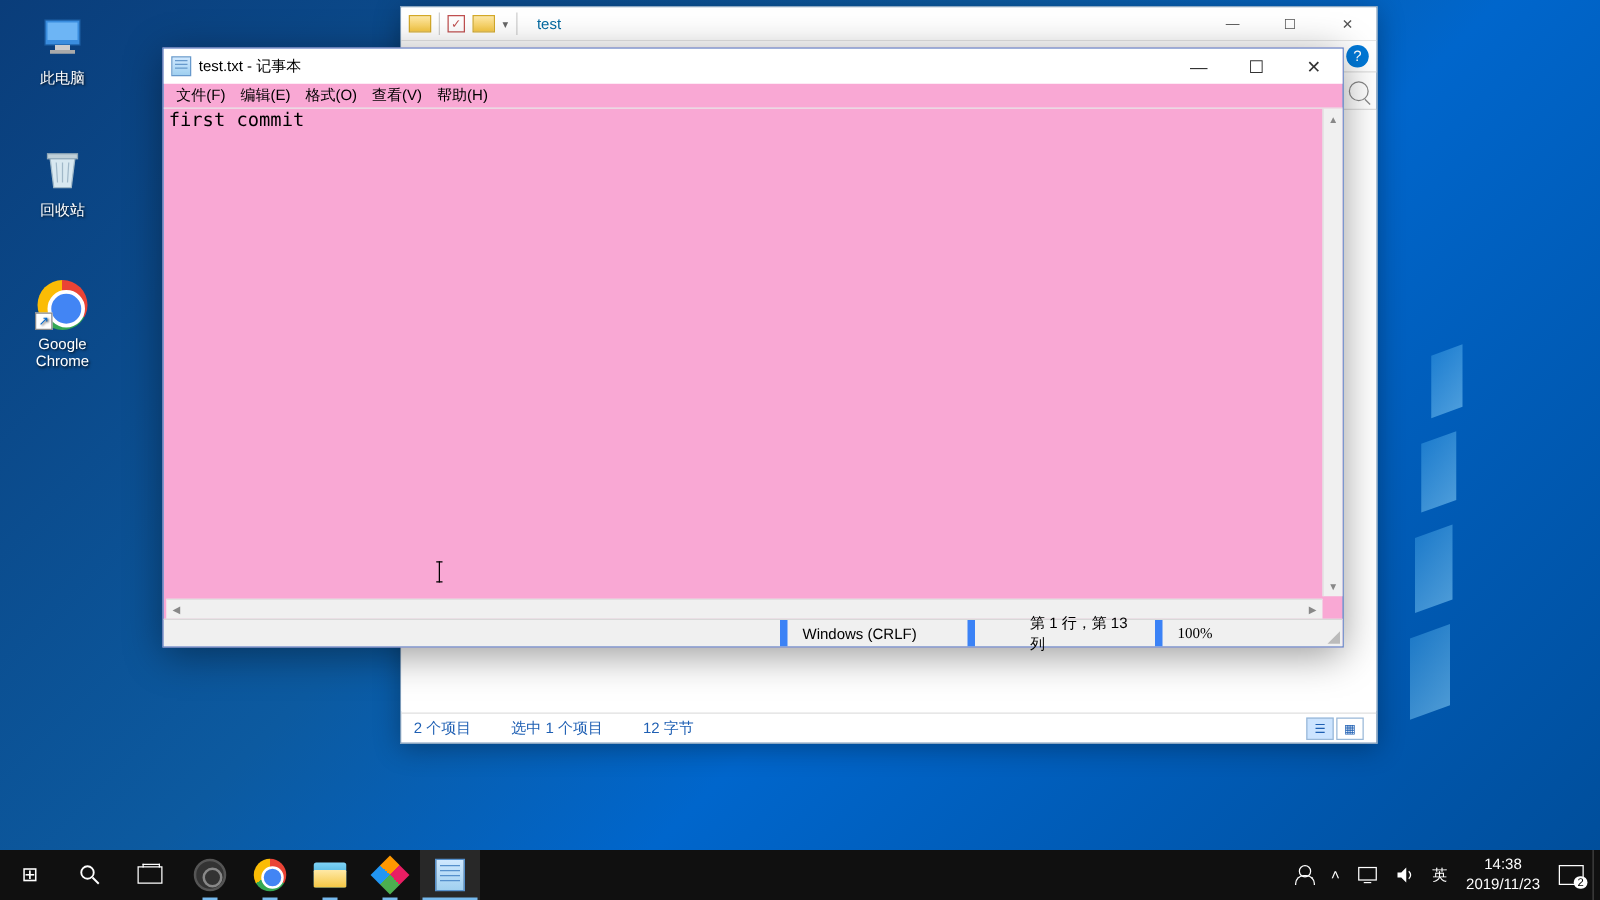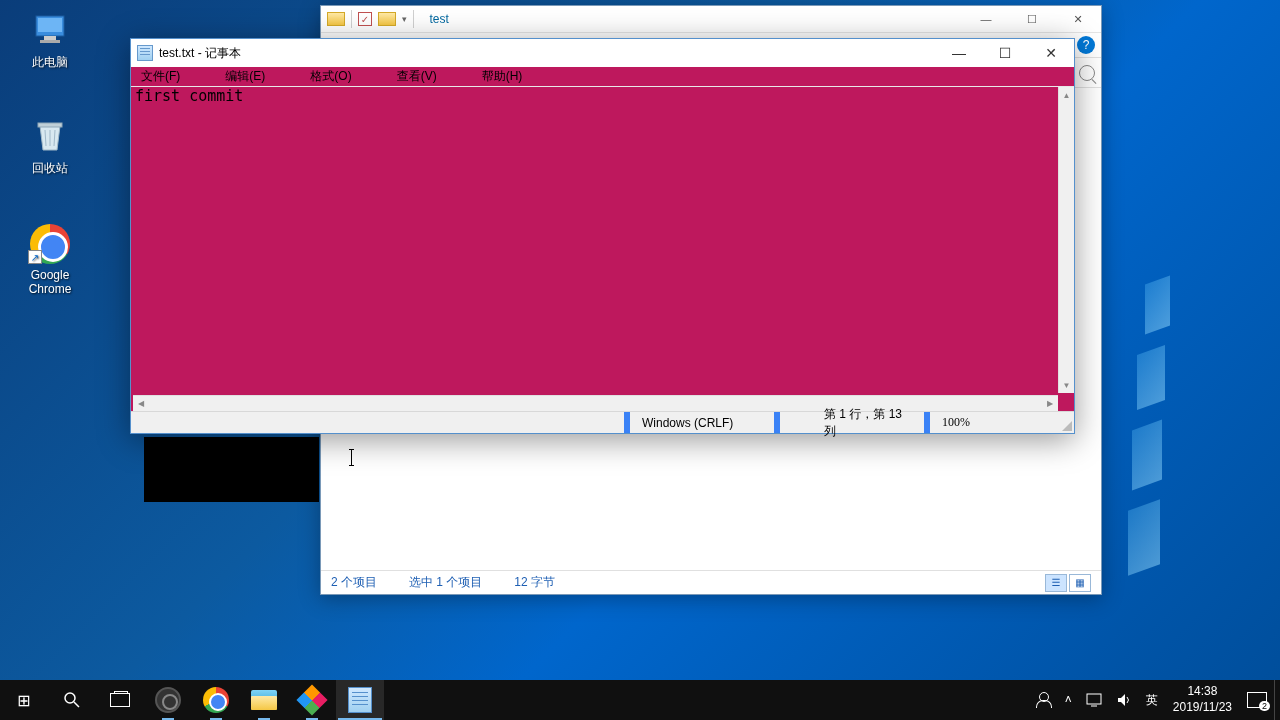--- a/index.html
+++ b/index.html
@@ -36,28 +36,28 @@
   .search-ico { width: 16px; height: 16px; border: 1px solid #888; border-radius: 50%; position: relative; }
   .search-ico::after { content: ''; position: absolute; width: 6px; height: 1px; background: #888; bottom: -2px; right: -3px; transform: rotate(45deg); }
   .explorer-body { position: absolute; top: 82px; bottom: 25px; left: 0; right: 0; background: white; display: flex; }
   .explorer-dark { position: absolute; left: -177px; top: 431px; width: 175px; height: 65px; background: #000; }
   .explorer-status { position: absolute; bottom: 0; left: 0; right: 0; height: 24px; border-top: 1px solid #e0e0e0; display: flex; align-items: center; font-size: 12px; color: #1e5fb3; padding: 0 10px; gap: 32px; }
   .view-btns { margin-left: auto; display: flex; gap: 2px; }
   .view-btn { width: 22px; height: 18px; border: 1px solid #99b8d8; display: flex; align-items: center; justify-content: center; font-size: 10px; }
   .view-btn.active { background: #cce4ff; }
 
   
-  .notepad-window { position: absolute; left: 130px; top: 38px; width: 945px; height: 396px; background: #be185d; border: 1px solid #5590cc; box-shadow: 0 6px 30px rgba(0,0,0,0.4); }
+  .notepad-window { position: absolute; left: 130px; top: 38px; width: 945px; height: 480px; background: #f9a8d4; border: 1px solid #5590cc; box-shadow: 0 6px 30px rgba(0,0,0,0.4); }
   .notepad-titlebar { height: 28px; display: flex; align-items: center; background: #fff; }
   .notepad-icon { width: 16px; height: 16px; margin: 0 6px; background: linear-gradient(#cfe8ff, #a0d0f0); border: 1px solid #6699cc; position: relative; }
   .notepad-icon::before { content: ''; position: absolute; top: 2px; left: 2px; right: 2px; height: 1px; background: #6699cc; box-shadow: 0 3px 0 #6699cc, 0 6px 0 #6699cc; }
   .notepad-title { font-size: 12px; color: #000; }
   .notepad-wincontrols { margin-left: auto; display: flex; }
   .notepad-wincontrols .wc { width: 46px; height: 28px; display: flex; align-items: center; justify-content: center; font-size: 14px; color: #333; }
-  .notepad-menubar { height: 20px; display: flex; align-items: center; padding: 0 4px; font-size: 12px; border-bottom: 1px solid #e8e8e8; gap: 33px; }
+  .notepad-menubar { height: 20px; display: flex; align-items: center; padding: 0 4px; font-size: 12px; border-bottom: 1px solid #e8e8e8; }
   .menu-item { padding: 2px 6px; cursor: default; }
   .notepad-textarea { position: absolute; top: 48px; left: 2px; right: 16px; bottom: 40px; padding: 0 2px; font-family: Consolas, monospace; font-size: 15px; overflow: hidden; white-space: pre; }
   .notepad-scrollbar-v { position: absolute; right: 0; top: 48px; bottom: 40px; width: 16px; background: #f0f0f0; border-left: 1px solid #e0e0e0; }
   .sb-arrow { height: 16px; display: flex; align-items: center; justify-content: center; font-size: 8px; color: #888; }
   .sb-arrow.bot { position: absolute; bottom: 0; width: 100%; }
   .notepad-scrollbar-h { position: absolute; left: 2px; right: 16px; bottom: 22px; height: 16px; background: #f0f0f0; border-top: 1px solid #e0e0e0; display: flex; }
   .sb-arrow-h { width: 16px; display: flex; align-items: center; justify-content: center; font-size: 8px; color: #888; }
   .sb-arrow-h.r { margin-left: auto; }
   .notepad-status { position: absolute; bottom: 0; left: 0; right: 0; height: 22px; border-top: 1px solid #d8d8d8; display: flex; align-items: center; font-size: 12px; background: #f0f0f0; }
   .status-cell { padding: 0 12px; border-left: 6px solid #3b82f6; height: 100%; display: flex; align-items: center; }

